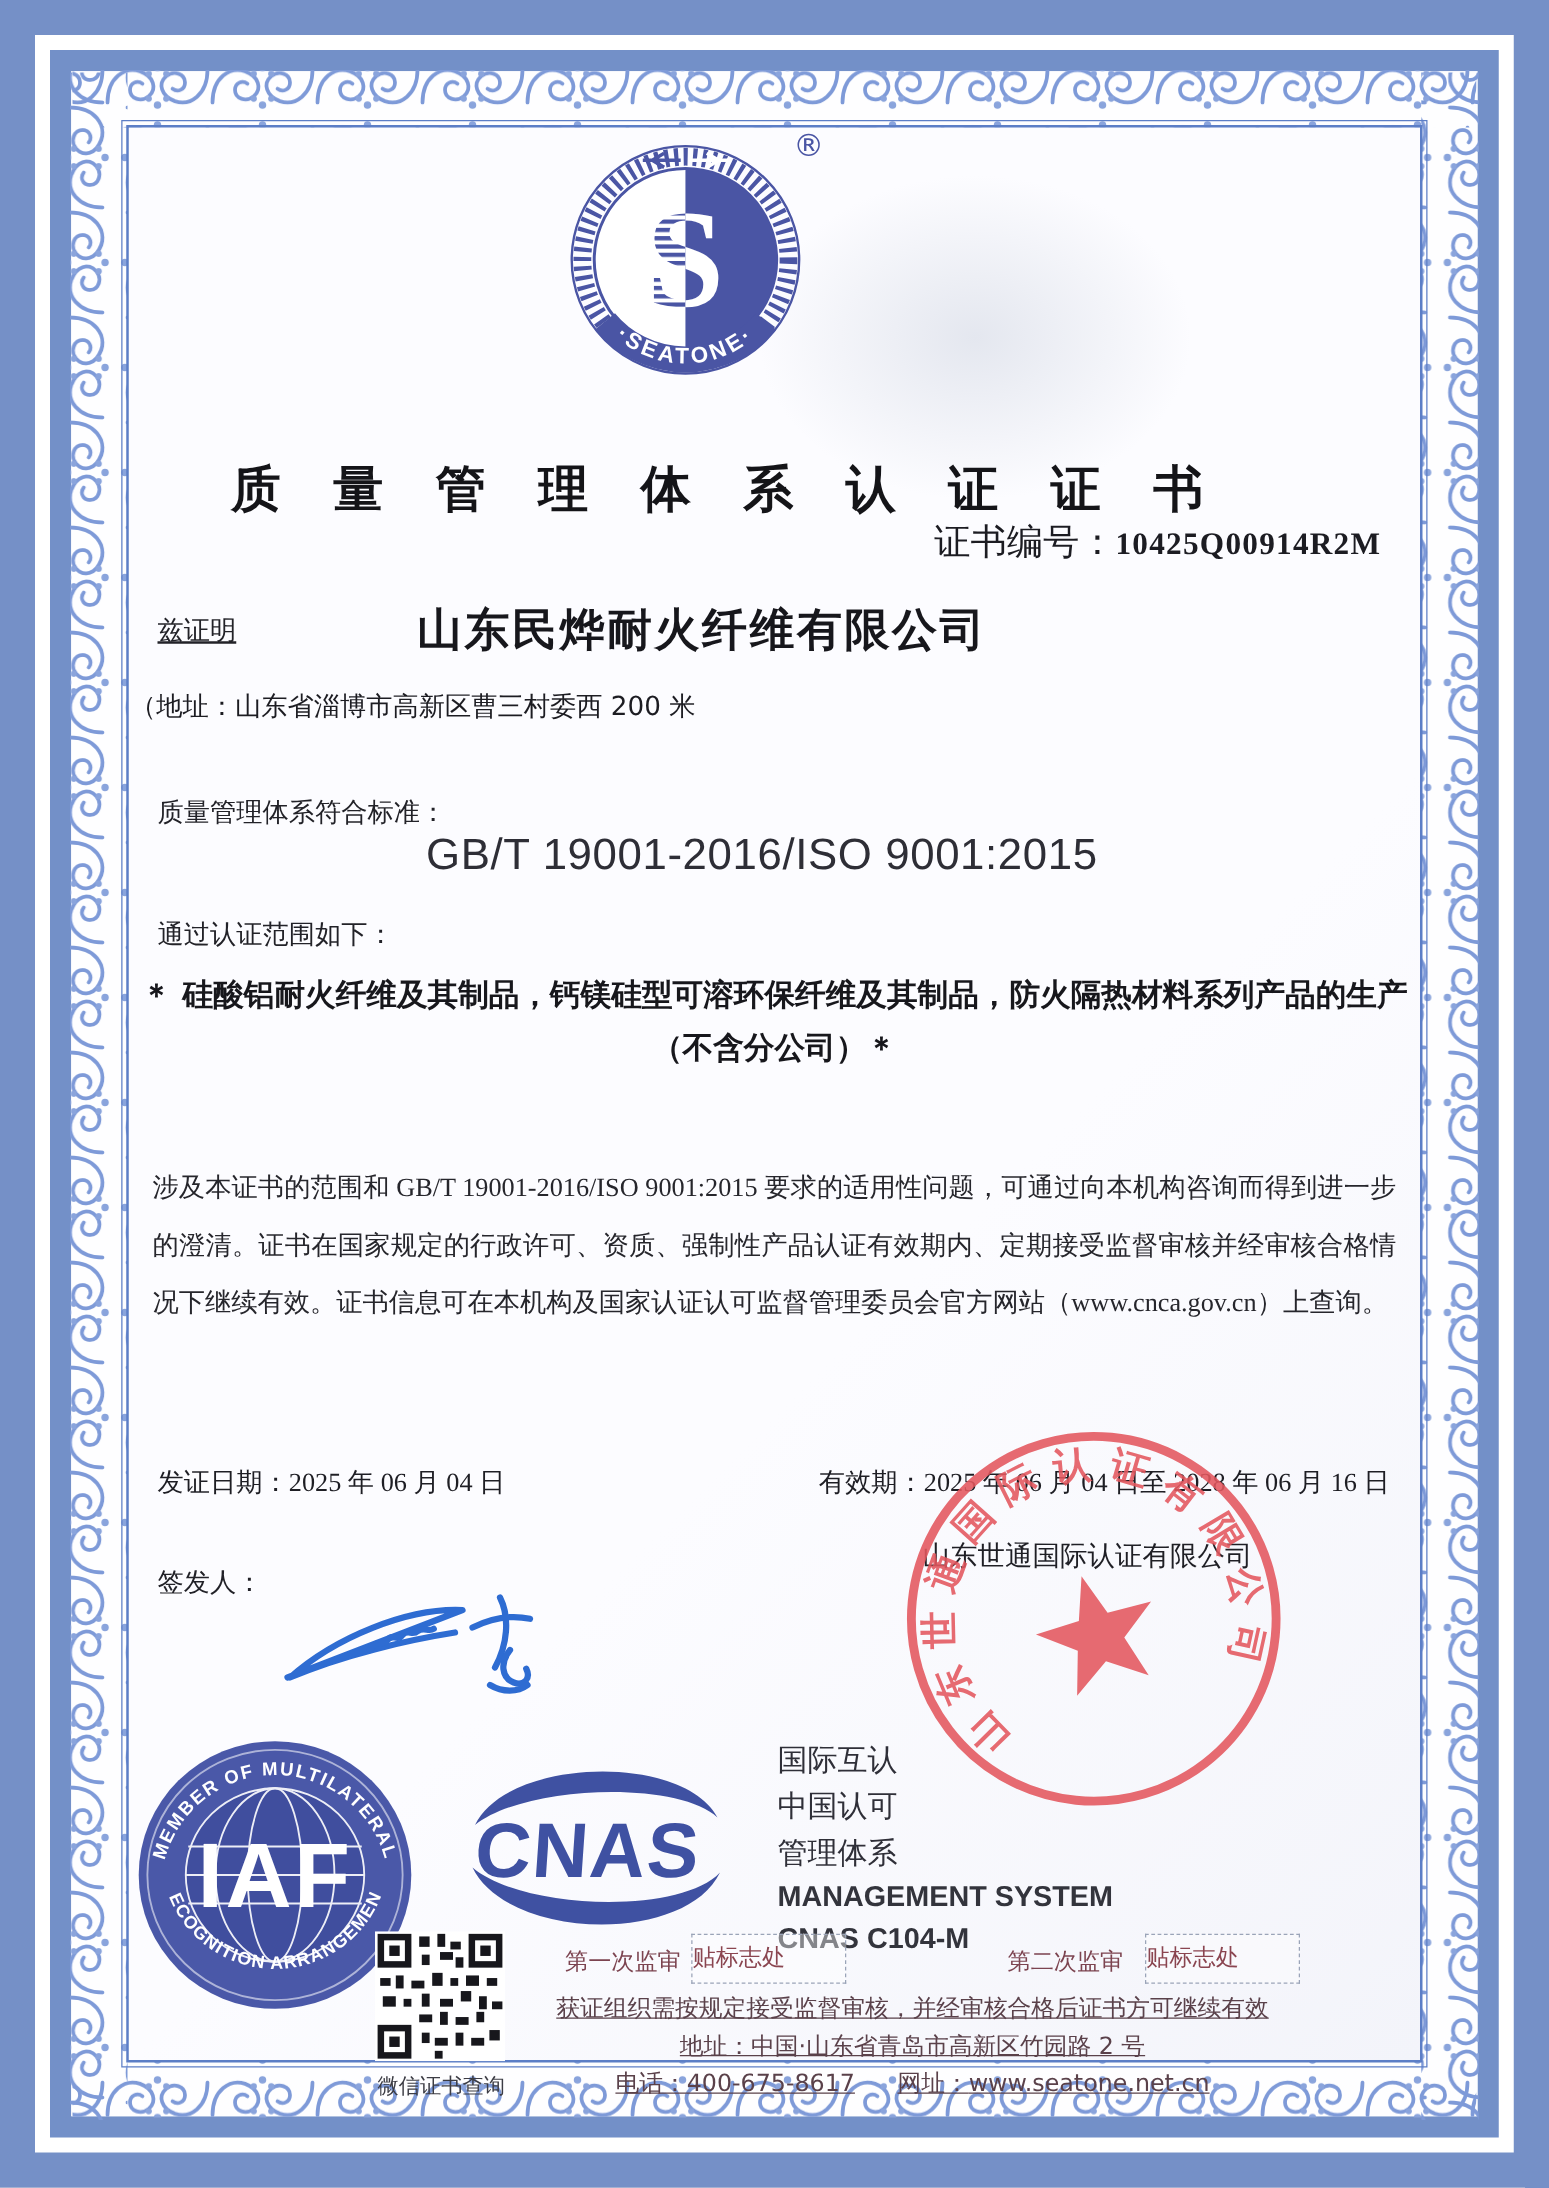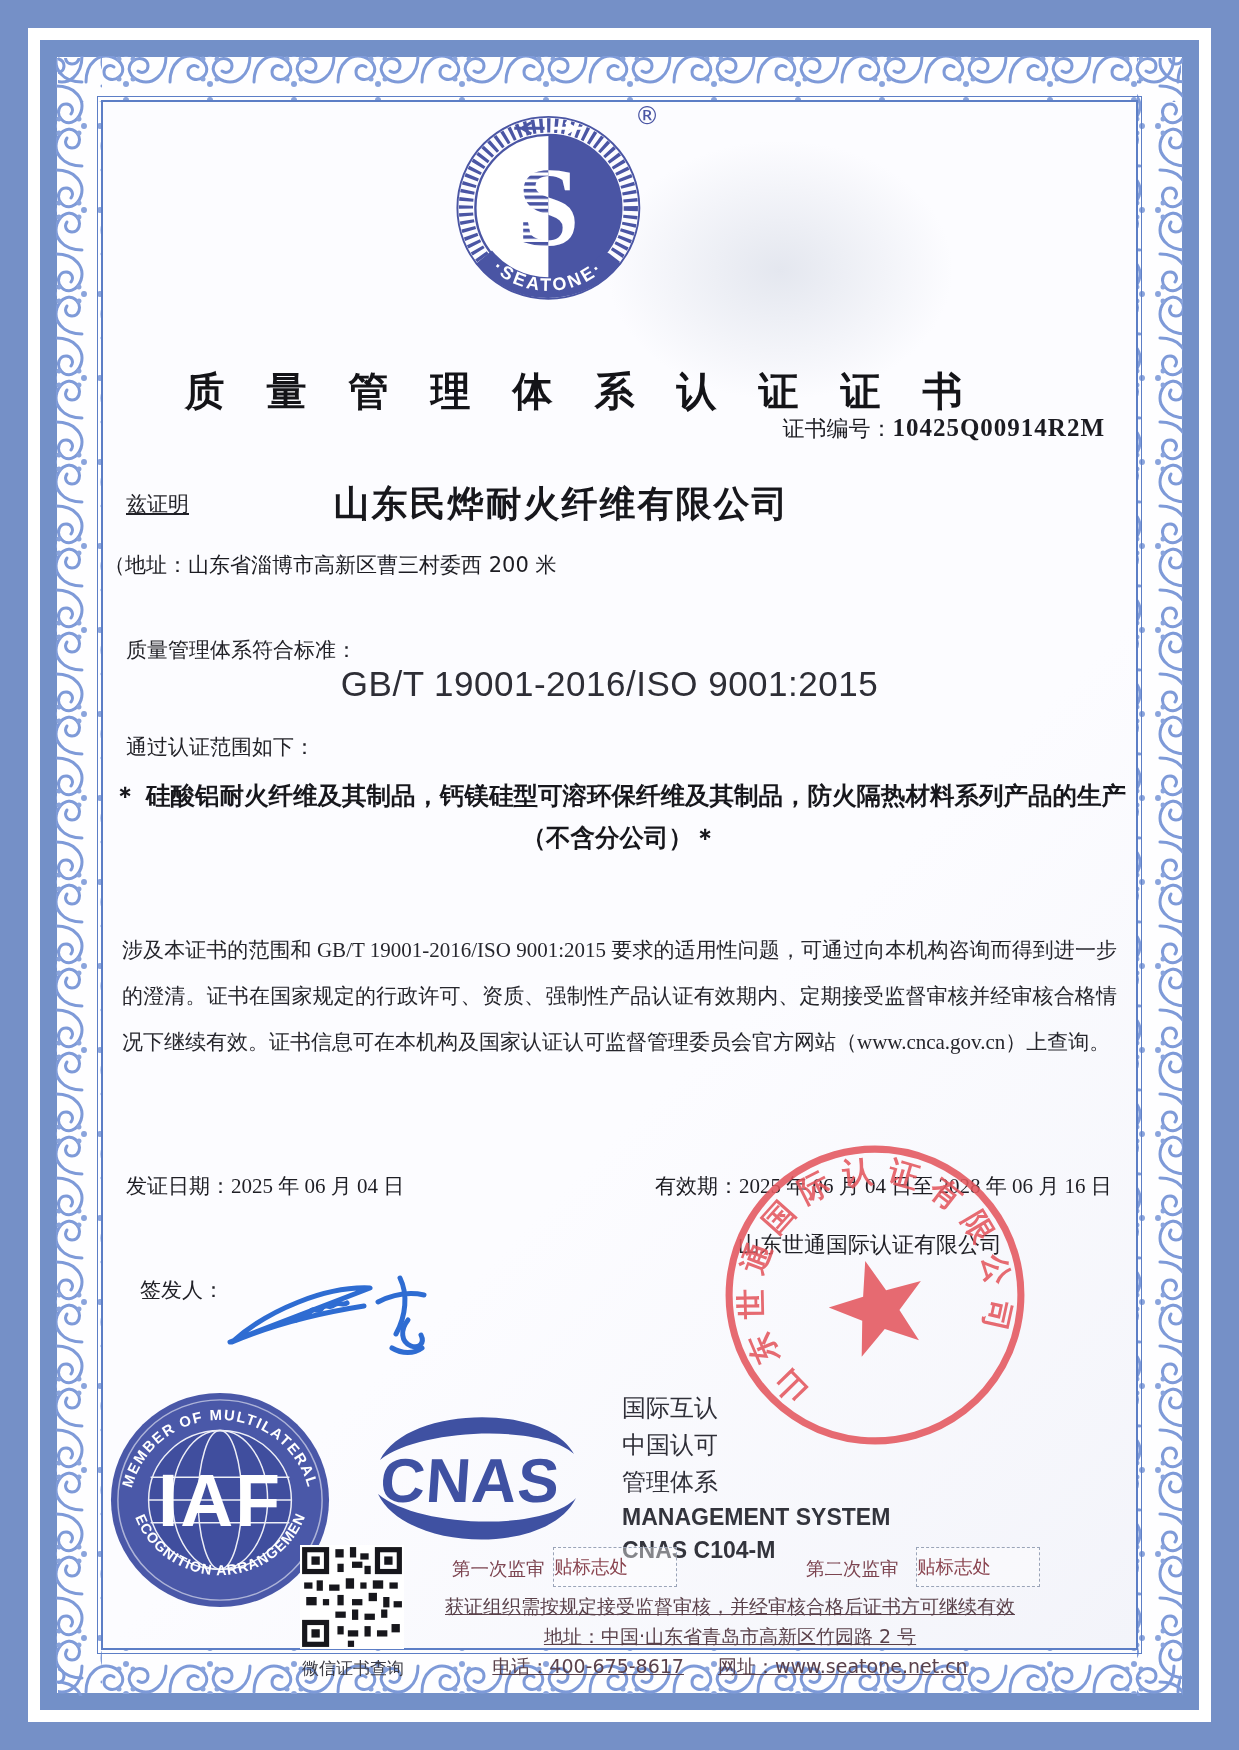--- a/index.html
+++ b/index.html
@@ -12,36 +12,36 @@
   .content{position:absolute;left:101px;top:100px;right:101px;bottom:100px;
            border:2px solid #5c7ec6;outline:1px solid #5c7ec6;outline-offset:3px;
            background:linear-gradient(135deg,#fcfcff 60%,#f3f4fa 100%);}
   .abs{position:absolute;z-index:5;}
   .watermark{position:absolute;left:540px;top:90px;width:480px;height:360px;z-index:2;
              background:radial-gradient(closest-side,#e4e7ef 0%,rgba(230,233,240,0) 72%);border-radius:50%;}
   .title{left:100px;top:328px;width:1039px;text-align:center;transform:translateX(-38px);
          font-family:"Liberation Serif","DejaVu Serif",serif;font-size:40px;font-weight:700;
          letter-spacing:16px;color:#141418;margin-top:36px;}
   .certno{left:600px;top:414px;width:505px;text-align:right;font-family:"Liberation Serif","DejaVu Serif",serif;}
-  .certno .lab{font-size:22px;margin-top:32px;}
+  .certno .lab{font-size:29px;margin-top:32px;}
   .certno .val{font-size:25px;font-weight:700;letter-spacing:1px;}
   .small-label{font-size:21px;color:#222228;}
   .company{left:100px;top:480px;width:1039px;text-align:center;transform:translateX(-58px);
            font-size:36px;font-weight:700;letter-spacing:2px;color:#17171c;}
   .addr1{left:112px;top:551px;width:1039px;text-align:left;font-size:21px;transform:translateX(-8px);}
   .addr2{left:100px;top:589px;width:1039px;text-align:center;font-size:20px;transform:translateX(-8px);}
   .standard{left:100px;top:664px;width:1039px;text-align:center;transform:translateX(-10px);
             font-family:"Liberation Sans",sans-serif;font-size:35px;color:#2e2e36;letter-spacing:.5px;}
   .scope{left:112px;top:775px;width:1015px;text-align:center;font-size:24.5px;font-weight:700;
          line-height:1.72;color:#17171c;}
   .disclaimer{left:122px;top:928px;width:995px;font-family:"Liberation Serif","DejaVu Serif",serif;
               font-size:21px;line-height:2.18;text-align:justify;color:#26262c;}
   .dateline{font-family:"Liberation Serif","DejaVu Serif",serif;font-size:21px;color:#1e1e24;}
   .certifier{left:630px;top:1230px;width:480px;text-align:center;font-size:22px;color:#1f1f25;}
-  .sig-label{left:140px;top:1252px;margin-top:24px;}
+  .sig-label{left:126px;top:1252px;}
   .accred{left:622px;top:1390px;width:420px;color:#2f2f38;}
   .accred .cn{font-size:24px;line-height:37px;font-weight:500;}
   .accred .en{font-family:"Liberation Sans",sans-serif;font-size:23px;line-height:33px;font-weight:700;color:#33343c;}
   .qr-caption{left:278px;top:1657px;width:150px;text-align:center;font-size:17px;color:#3c3c44;}
   .surv{font-size:18.5px;color:#7c4450;}
   .sticker{border:1.5px dashed #9aa4b8;width:122px;height:38px;line-height:38px;text-align:left;
            font-size:18.5px;color:#8a4550;background:rgba(255,255,255,.4);}
   .footnote{left:390px;width:680px;text-align:center;font-size:19px;color:#5a414a;text-decoration:underline;}
   .gap-left{margin-left:34px;}
 </style>

